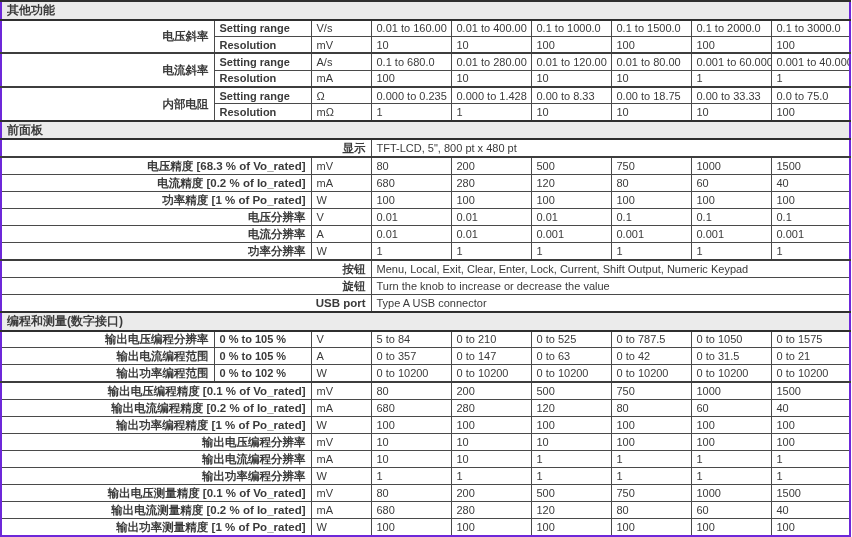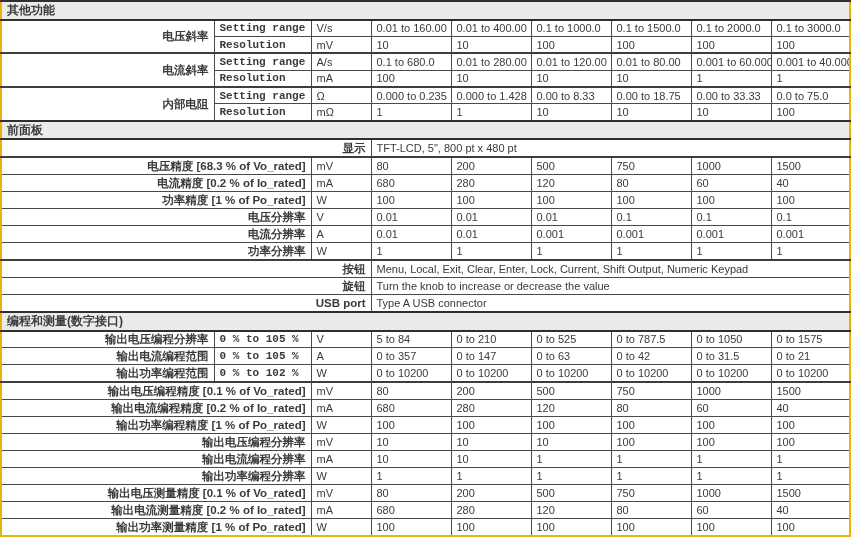--- a/index.html
+++ b/index.html
@@ -6,34 +6,34 @@
   body{
     width:852px;height:537px;overflow:hidden;
     font-family:"Liberation Sans","DejaVu Sans",sans-serif;
     color:#3a3a3a;
   }
   table.spec{
     border-collapse:collapse;
     table-layout:fixed;
     width:849px;
     height:537px;
-    border:2px solid #eab308;
+    border:2px solid #6d28d9;
   }
   td{
     border:1px solid #4a4a4a;
     font-size:11px;
     line-height:1.1;
     padding:1px 5px;
     vertical-align:middle;
     white-space:nowrap;
     overflow:hidden;
     color:#3a3a3a;
   }
   td.label{font-weight:bold;font-size:11.5px;text-align:right;}
-  td.sub{font-weight:bold;font-family:Liberation Mono, monospace;}
+  td.sub{font-weight:bold;}
   td.unit{}
   tr.section-row td{
     background:#ebebeb;
     font-weight:bold;
     font-size:12px;
     border-top:2px solid #2f2f2f;
     border-bottom:2px solid #2f2f2f;
   }
   tr.group-start td{border-top:2px solid #3d3d3d;}
 </style>

